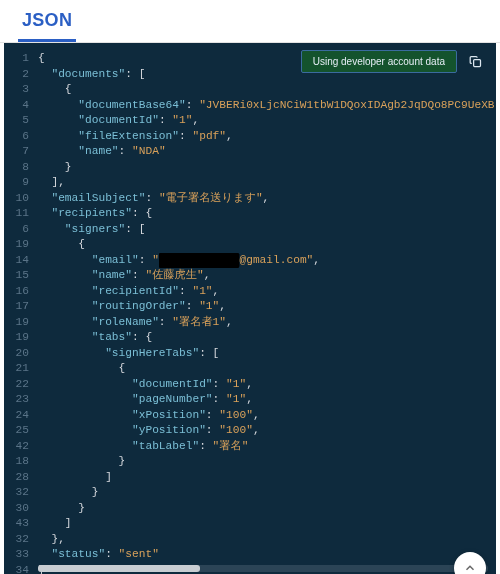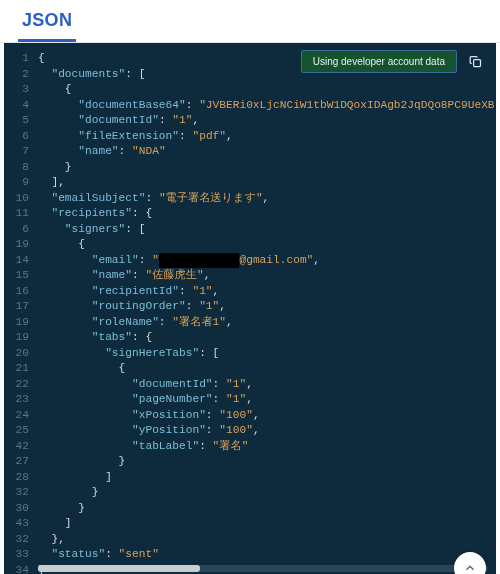--- a/index.html
+++ b/index.html
@@ -175,21 +175,21 @@
         <div class="line"><div class="gutter">17</div><div class="code">        <span class="k">"routingOrder"</span><span class="p">: </span><span class="s">"1"</span><span class="p">,</span></div></div>
         <div class="line"><div class="gutter">19</div><div class="code">        <span class="k">"roleName"</span><span class="p">: </span><span class="s">"署名者1"</span><span class="p">,</span></div></div>
         <div class="line"><div class="gutter">19</div><div class="code">        <span class="k">"tabs"</span><span class="p">: {</span></div></div>
         <div class="line"><div class="gutter">20</div><div class="code">          <span class="k">"signHereTabs"</span><span class="p">: [</span></div></div>
         <div class="line"><div class="gutter">21</div><div class="code">            <span class="p">{</span></div></div>
         <div class="line"><div class="gutter">22</div><div class="code">              <span class="k">"documentId"</span><span class="p">: </span><span class="s">"1"</span><span class="p">,</span></div></div>
         <div class="line"><div class="gutter">23</div><div class="code">              <span class="k">"pageNumber"</span><span class="p">: </span><span class="s">"1"</span><span class="p">,</span></div></div>
         <div class="line"><div class="gutter">24</div><div class="code">              <span class="k">"xPosition"</span><span class="p">: </span><span class="s">"100"</span><span class="p">,</span></div></div>
         <div class="line"><div class="gutter">25</div><div class="code">              <span class="k">"yPosition"</span><span class="p">: </span><span class="s">"100"</span><span class="p">,</span></div></div>
         <div class="line"><div class="gutter">42</div><div class="code">              <span class="k">"tabLabel"</span><span class="p">: </span><span class="s">"署名"</span></div></div>
-        <div class="line"><div class="gutter">27</div><div class="code">            <span class="p">}</span></div></div>
+        <div class="line"><div class="gutter">18</div><div class="code">            <span class="p">}</span></div></div>
         <div class="line"><div class="gutter">28</div><div class="code">          <span class="p">]</span></div></div>
         <div class="line"><div class="gutter">32</div><div class="code">        <span class="p">}</span></div></div>
         <div class="line"><div class="gutter">30</div><div class="code">      <span class="p">}</span></div></div>
         <div class="line"><div class="gutter">43</div><div class="code">    <span class="p">]</span></div></div>
         <div class="line"><div class="gutter">32</div><div class="code">  <span class="p">},</span></div></div>
         <div class="line"><div class="gutter">33</div><div class="code">  <span class="k">"status"</span><span class="p">: </span><span class="s">"sent"</span></div></div>
         <div class="line"><div class="gutter">34</div><div class="code"><span class="p">}</span></div></div>
       </div>
 
     <div class="hscroll">

